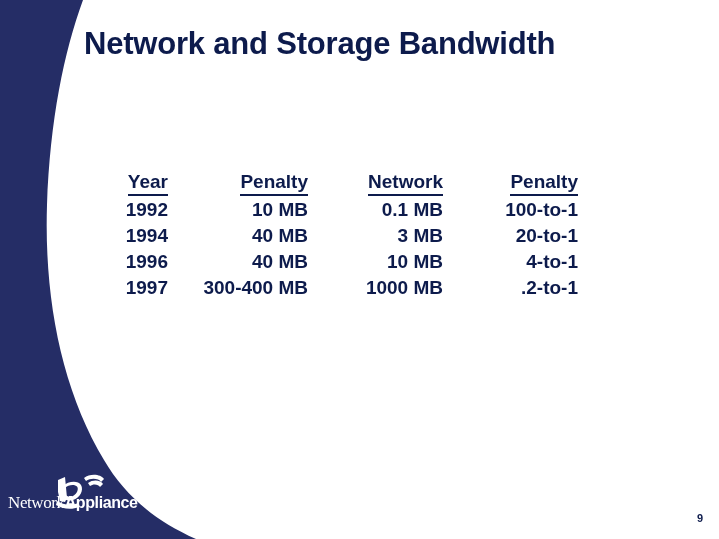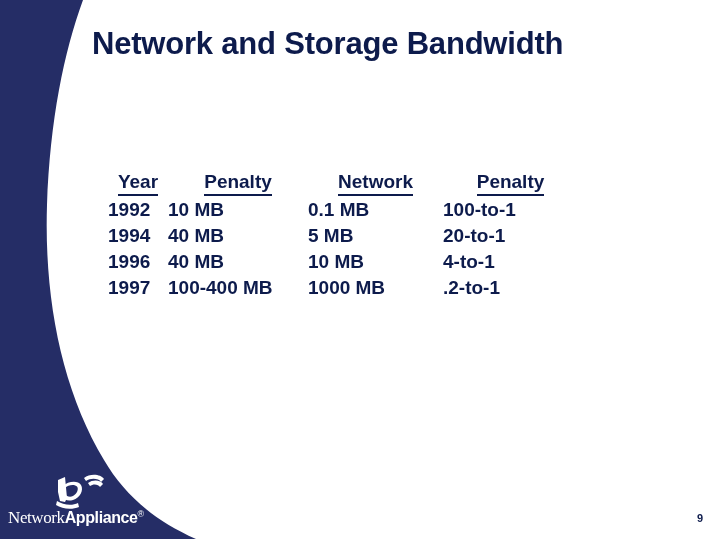--- a/index.html
+++ b/index.html
@@ -20,21 +20,21 @@
   #deco-layer {
     position: absolute;
     left: 0; top: 0;
     width: 719px; height: 539px;
     pointer-events: none;
   }
 
   
   #slide-title {
     position: absolute;
-    left: 92px;
+    left: 84px;
     top: 25px;
     width: 560px;
     font-size: 31px;
     font-weight: bold;
     letter-spacing: -0.2px;
     color: #0d1b4c;
     line-height: 38px;
     white-space: nowrap;
   }
 
@@ -44,20 +44,21 @@
     left: 108px;
     top: 171px;
     border-collapse: collapse;
     font-size: 19px;
     font-weight: bold;
     color: #0d1b4c;
   }
   #bandwidth-table th,
   #bandwidth-table td {
     padding: 0;
+    text-align: right;
     vertical-align: bottom;
     white-space: nowrap;
     font-weight: bold;
   }
   #bandwidth-table thead th {
     height: 25px;
     line-height: 22px;
     padding-bottom: 1px;
   }
   #bandwidth-table thead th .hdr-label {
@@ -86,21 +87,21 @@
   #logo-mark {
     position: absolute;
     left: 44px;
     top: 0px;
     width: 56px;
     height: 42px;
   }
   #logo-wordmark {
     position: absolute;
     left: 0px;
-    top: 36px;
+    top: 21px;
     width: 146px;
     height: 20px;
     white-space: nowrap;
     color: #ffffff;
     line-height: 20px;
   }
   #logo-wordmark .wm-network {
     font-family: "Liberation Serif", serif;
     font-size: 17px;
     letter-spacing: -0.4px;
@@ -161,32 +162,32 @@
     <tbody>
       <tr>
         <td>1992</td>
         <td>10 MB</td>
         <td>0.1 MB</td>
         <td>100-to-1</td>
       </tr>
       <tr>
         <td>1994</td>
         <td>40 MB</td>
-        <td>5 MB</td>
+        <td>3 MB</td>
         <td>20-to-1</td>
       </tr>
       <tr>
         <td>1996</td>
         <td>40 MB</td>
         <td>10 MB</td>
         <td>4-to-1</td>
       </tr>
       <tr>
         <td>1997</td>
-        <td>100-400 MB</td>
+        <td>300-400 MB</td>
         <td>1000 MB</td>
         <td>.2-to-1</td>
       </tr>
     </tbody>
   </table>
 
   <div id="logo">
     <svg id="logo-mark" viewBox="0 0 56 42" width="56" height="42" xmlns="http://www.w3.org/2000/svg" aria-hidden="true">
 
       <path fill="#ffffff" d="M6,12 L13,9 L15,30 L13,34 L8,33 L6,24 Z"></path>

